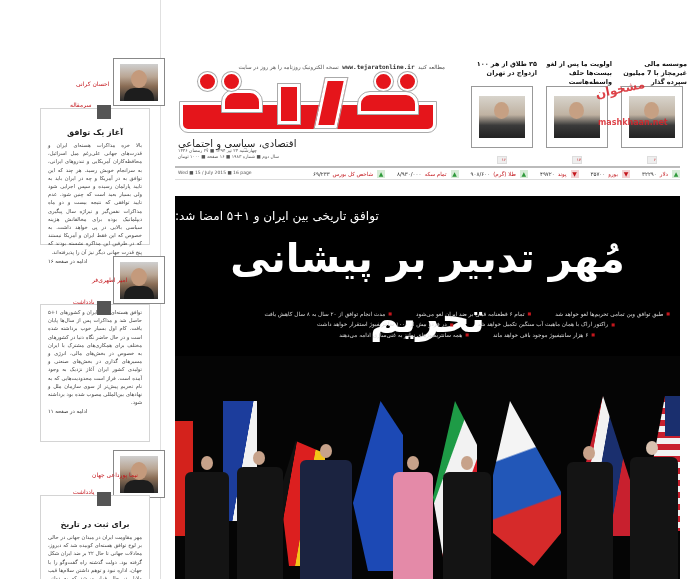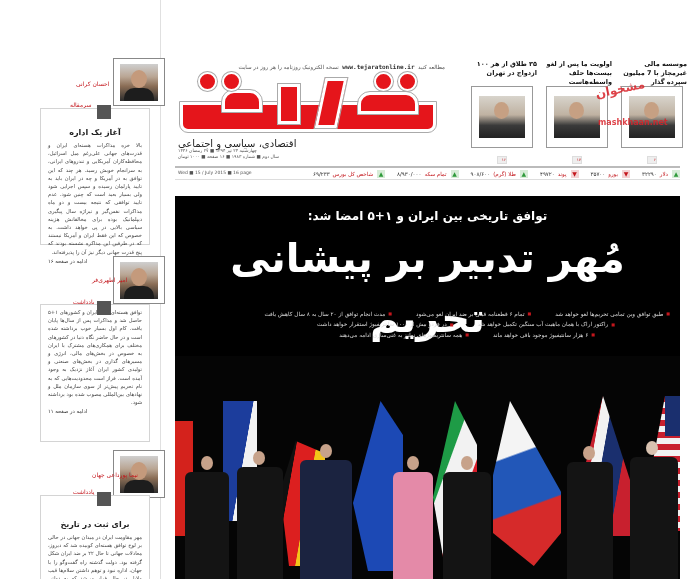--- a/index.html
+++ b/index.html
@@ -43,21 +43,21 @@
   .ticker { position: absolute; left: 175px; top: 166px; width: 505px; height: 14px; border-top: 2px solid #bbb; border-bottom: 1px solid #ddd; display: flex; flex-direction: row-reverse; align-items: center; }
   .tick { display: flex; flex-direction: row-reverse; align-items: center; font-size: 5.5px; color: #333; white-space: nowrap; margin-left: 12px; }
   .tick .arrow { width: 8px; height: 8px; font-size: 6px; line-height: 8px; text-align: center; margin-left: 4px; }
   .tick .arrow.up { background: #d7ecd7; color: #2e9a3a; }
   .tick .arrow.down { background: #f4d3d4; color: #c3161c; }
   .tick .lbl { color: #c3161c; margin-left: 3px; }
   .tick-date { position: absolute; left: 178px; top: 170px; font-size: 4.5px; color: #555; white-space: nowrap; }
 
   
   .main { position: absolute; left: 175px; top: 196px; width: 505px; height: 383px; background: #000; }
-  .kicker { position: absolute; left: 0; top: 13px; width: 505px; text-align: center; font-size: 12px; font-weight: bold; color: #fff; direction: rtl; }
+  .kicker { position: absolute; left: 0; top: 13px; width: 505px; text-align: left; font-size: 12px; font-weight: normal; color: #fff; direction: rtl; }
   .headline { position: absolute; left: 0; top: 32px; width: 505px; text-align: center; font-size: 40px; font-weight: bold; color: #fff; direction: rtl; line-height: 60px; letter-spacing: -1px; }
   .bullets { position: absolute; left: 5px; top: 113px; width: 495px; direction: rtl; font-size: 5.7px; color: #ddd; line-height: 10px; }
   .bullets .row { display: flex; flex-direction: row; justify-content: flex-start; gap: 24px; padding-right: 5px; }
   .bullets .row:nth-child(2) { padding-right: 60px; }
   .bullets .row:nth-child(3) { padding-right: 80px; }
   .bullets .b { white-space: nowrap; }
   .bullets .b::before { content: "\25A0"; color: #c3161c; font-size: 4px; margin-left: 3px; vertical-align: middle; }
 
   
   .photo-area { position: absolute; left: 0; top: 160px; width: 505px; height: 223px; background: #050505; overflow: hidden; }
@@ -72,21 +72,21 @@
 <div class="leftcol">
   <div class="vline"></div>
 
   <div class="author" style="left:113px; top:58px;">
     <div class="photo"></div>
   </div>
   <div class="author-name" style="left:76px; top:80px;">احسان کرانی</div>
   <div class="col-tag" style="left:70px; top:101px;">سرمقاله</div>
   <div class="col-box" style="top:108px; height:137px;">
     <div class="col-square" style="left:56px; top:-4px;"></div>
-    <div class="col-title">آغاز یک اداره</div>
+    <div class="col-title">آغاز یک توافق</div>
     <div class="col-body">بالا خره مذاکرات هسته‌ای ایران و قدرت‌های جهانی علی‌رغم میل اسرائیل، محافظه‌کاران آمریکایی و تندروهای ایرانی، به سرانجام خوبش رسید. هر چند که این توافق به در آمریکا و چه در ایران باید به تایید پارلمان رسیده و سپس اجرایی شود ولی بسیار بعید است که چنین شود. عدم تایید توافقی که نتیجه بیست و دو ماه مذاکرات نفس‌گیر و تیراژه سال پیگیری دیپلماتیک بوده برای مخالفانش هزینه سیاسی بالایی در پی خواهد داشت. به خصوص که این فقط ایران و آمریکا نیستند که در طرفین این مذاکره نشسته بودند که پنج قدرت جهانی دیگر نیز آن را پذیرفته‌اند.</div>
     <div class="col-more">ادامه در صفحه ۱۶</div>
   </div>
 
   <div class="author" style="left:113px; top:256px;">
     <div class="photo"></div>
   </div>
   <div class="author-name" style="left:92px; top:276px;">امیر اطهری‌فر</div>
   <div class="col-tag" style="left:73px; top:298px;">یادداشت</div>
   <div class="col-box" style="top:304px; height:138px;">

